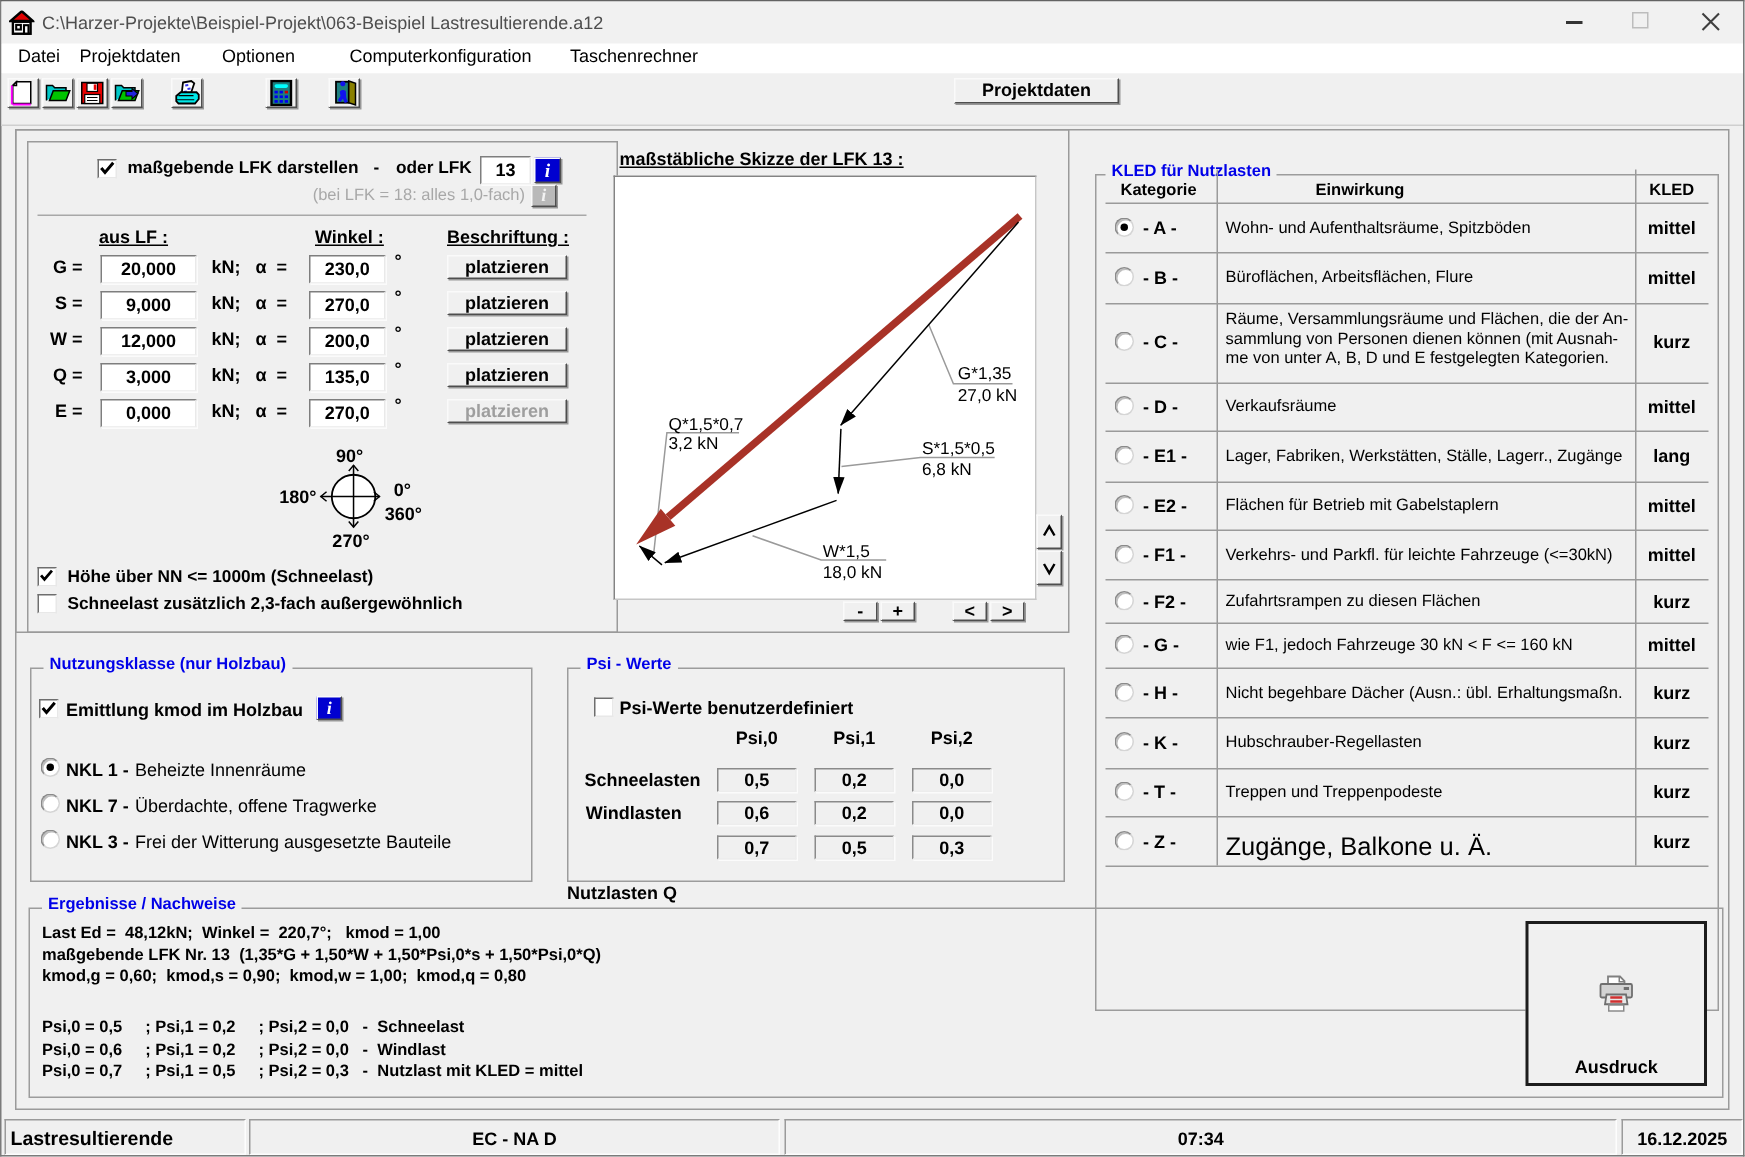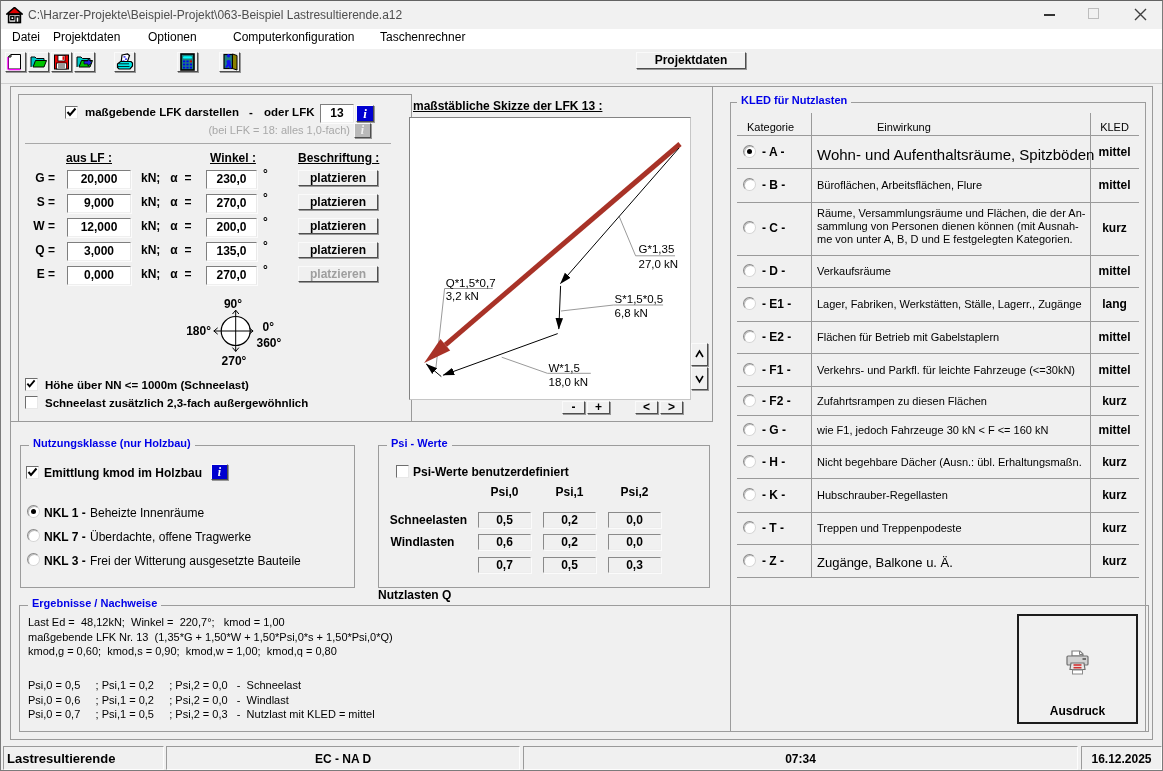--- a/index.html
+++ b/index.html
@@ -1,21 +1,21 @@
 <!DOCTYPE html>
 <html><head>
 <meta charset="utf-8">
 <style>
 *{margin:0;padding:0;box-sizing:border-box}
 html,body{width:1163px;height:771px}
 body{position:relative;background:#f0f0f0;font-family:"Liberation Sans",sans-serif;overflow:hidden;border:1px solid #7b7b7b;border-top:1px solid #636363}
 .abs{position:absolute}
 .b13{font-weight:bold;font-size:12px;color:#000;white-space:nowrap}
 .b12{font-weight:bold;font-size:12px;color:#000;white-space:nowrap}
-.b11{font-weight:normal;font-size:11px;color:#000;white-space:nowrap}
+.b11{font-weight:bold;font-size:11px;color:#000;white-space:nowrap}
 .n13{font-size:12px;color:#000;white-space:nowrap}
 .fld{position:absolute;background:#fff;border:1px solid #7e7e7e;border-bottom-color:#efefef;border-right-color:#e9e9e9;box-shadow:1px 1px 0 #fbfbfb;text-align:center;font-weight:bold;font-size:12px;line-height:16px;color:#000}
 .btn{position:absolute;background:#f0f0f0;border:1px solid;border-color:#fafafa #4e4e4e #4e4e4e #fafafa;box-shadow:1px 1px 0 #979797;text-align:center;color:#000}
 .frame{position:absolute;border:1px solid #9a9a9a}
 .grp{position:absolute;border:1px solid #9c9c9c}
 .gt{position:absolute;top:-9px;left:8px;background:#f0f0f0;padding:0 4px;font-weight:bold;font-size:11px;color:#0000e8;white-space:nowrap}
 .cb{position:absolute;width:13px;height:13px;background:#fff;border:1px solid #6e6e6e;border-bottom-color:#e8e8e8;border-right-color:#e8e8e8}
 .rad{position:absolute;width:13px;height:13px;background:#fff;border:1px solid #8a8a8a;border-bottom-color:#d5d5d5;border-right-color:#d5d5d5;border-radius:50%;box-shadow:inset 1px 1px 0 rgba(110,110,110,.45)}
 .rad.on:after{content:"";position:absolute;left:3px;top:3px;width:5px;height:5px;border-radius:50%;background:#000}
 .hline{position:absolute;height:1px;background:#9a9a9a}
@@ -243,21 +243,21 @@
 <div class="btn" style="left:690px;top:366px;width:17px;height:23px">
  <svg width="15" height="21" viewBox="0 0 15 21">
       <path d="M4,8 L7.5,14 L11,8" fill="none" stroke="#000" stroke-width="1.6"></path>
     </svg>
 </div>
 <div class="btn b13" style="left:561px;top:400px;width:23px;height:13px;line-height:10px">-</div>
 <div class="btn b13" style="left:586px;top:400px;width:23px;height:13px;line-height:11px">+</div>
 <div class="btn b13" style="left:634px;top:400px;width:23px;height:13px;line-height:11px">&lt;</div>
 <div class="btn b13" style="left:659px;top:400px;width:23px;height:13px;line-height:11px">&gt;</div>
 
-<div class="grp" style="left:729px;top:101px;width:416px;height:630px">
+<div class="grp" style="left:729px;top:115px;width:416px;height:558px">
     <span class="gt" style="left:6px">KLED für Nutzlasten</span>
   </div>
 <div class="abs b11" style="left:746px;top:120px">Kategorie</div>
 <div class="abs b11" style="left:876px;top:120px">Einwirkung</div>
 <div class="abs b11" style="left:1089px;top:120px;width:49px;text-align:center">KLED</div>
 <div class="hline" style="left:736px;top:134px;width:402px"></div>
 <div class="hline" style="left:736px;top:167px;width:402px"></div>
 <div class="hline" style="left:736px;top:201px;width:402px"></div>
 <div class="hline" style="left:736px;top:253.5px;width:402px"></div>
 <div class="hline" style="left:736px;top:286px;width:402px"></div>
@@ -267,21 +267,21 @@
 <div class="hline" style="left:736px;top:414.4px;width:402px"></div>
 <div class="hline" style="left:736px;top:444px;width:402px"></div>
 <div class="hline" style="left:736px;top:477px;width:402px"></div>
 <div class="hline" style="left:736px;top:510.8px;width:402px"></div>
 <div class="hline" style="left:736px;top:543.3px;width:402px"></div>
 <div class="hline" style="left:736px;top:576.4px;width:402px"></div>
 <div class="vline" style="left:810px;top:112px;height:464.4px"></div>
 <div class="vline" style="left:1089px;top:112px;height:464.4px"></div>
 <div class="rad on" style="left:742px;top:143.5px"></div>
 <div class="abs b12" style="left:761px;top:143.5px">- A -</div>
-<div class="abs" style="left:816px;top:144.5px;font-size:15px;white-space:nowrap">Wohn- und Aufenthaltsräume, Spitzböden</div>
+<div class="abs" style="left:816px;top:144.5px;font-size:11px;white-space:nowrap">Wohn- und Aufenthaltsräume, Spitzböden</div>
 <div class="abs b12" style="left:1089px;top:143.5px;width:49px;text-align:center">mittel</div>
 <div class="rad" style="left:742px;top:177.0px"></div>
 <div class="abs b12" style="left:761px;top:177.0px">- B -</div>
 <div class="abs" style="left:816px;top:178.0px;font-size:11px;white-space:nowrap">Büroflächen, Arbeitsflächen, Flure</div>
 <div class="abs b12" style="left:1089px;top:177.0px;width:49px;text-align:center">mittel</div>
 <div class="rad" style="left:742px;top:220.2px"></div>
 <div class="abs b12" style="left:761px;top:220.2px">- C -</div>
 <div class="abs" style="left:816px;top:206px;font-size:11px;line-height:13px;white-space:nowrap">Räume, Versammlungsräume und Flächen, die der An-<br>sammlung von Personen dienen können (mit Ausnah-<br>me von unter A, B, D und E festgelegten Kategorien.</div>
 <div class="abs b12" style="left:1089px;top:220.2px;width:49px;text-align:center">kurz</div>
 <div class="rad" style="left:742px;top:262.8px"></div>
@@ -315,21 +315,21 @@
 <div class="rad" style="left:742px;top:486.9px"></div>
 <div class="abs b12" style="left:761px;top:486.9px">- K -</div>
 <div class="abs" style="left:816px;top:487.9px;font-size:11px;white-space:nowrap">Hubschrauber-Regellasten</div>
 <div class="abs b12" style="left:1089px;top:486.9px;width:49px;text-align:center">kurz</div>
 <div class="rad" style="left:742px;top:520.0px"></div>
 <div class="abs b12" style="left:761px;top:520.0px">- T -</div>
 <div class="abs" style="left:816px;top:521.0px;font-size:11px;white-space:nowrap">Treppen und Treppenpodeste</div>
 <div class="abs b12" style="left:1089px;top:520.0px;width:49px;text-align:center">kurz</div>
 <div class="rad" style="left:742px;top:552.8px"></div>
 <div class="abs b12" style="left:761px;top:552.8px">- Z -</div>
-<div class="abs" style="left:816px;top:553.8px;font-size:13px;white-space:nowrap">Zugänge, Balkone u. Ä.</div>
+<div class="abs" style="left:816px;top:553.8px;font-size:17px;white-space:nowrap">Zugänge, Balkone u. Ä.</div>
 <div class="abs b12" style="left:1089px;top:552.8px;width:49px;text-align:center">kurz</div>
 
 <div class="grp" style="left:19px;top:444px;width:335px;height:143px">
     <span class="gt">Nutzungsklasse (nur Holzbau)</span>
   </div>
 <div class="cb" style="left:25px;top:465px;width:13px;height:13px">
  <svg width="11" height="11" viewBox="0 0 11 11">
       <path d="M1.5,5 L4,8 L9.5,1.5" fill="none" stroke="#000" stroke-width="2"></path>
     </svg>
 </div>

